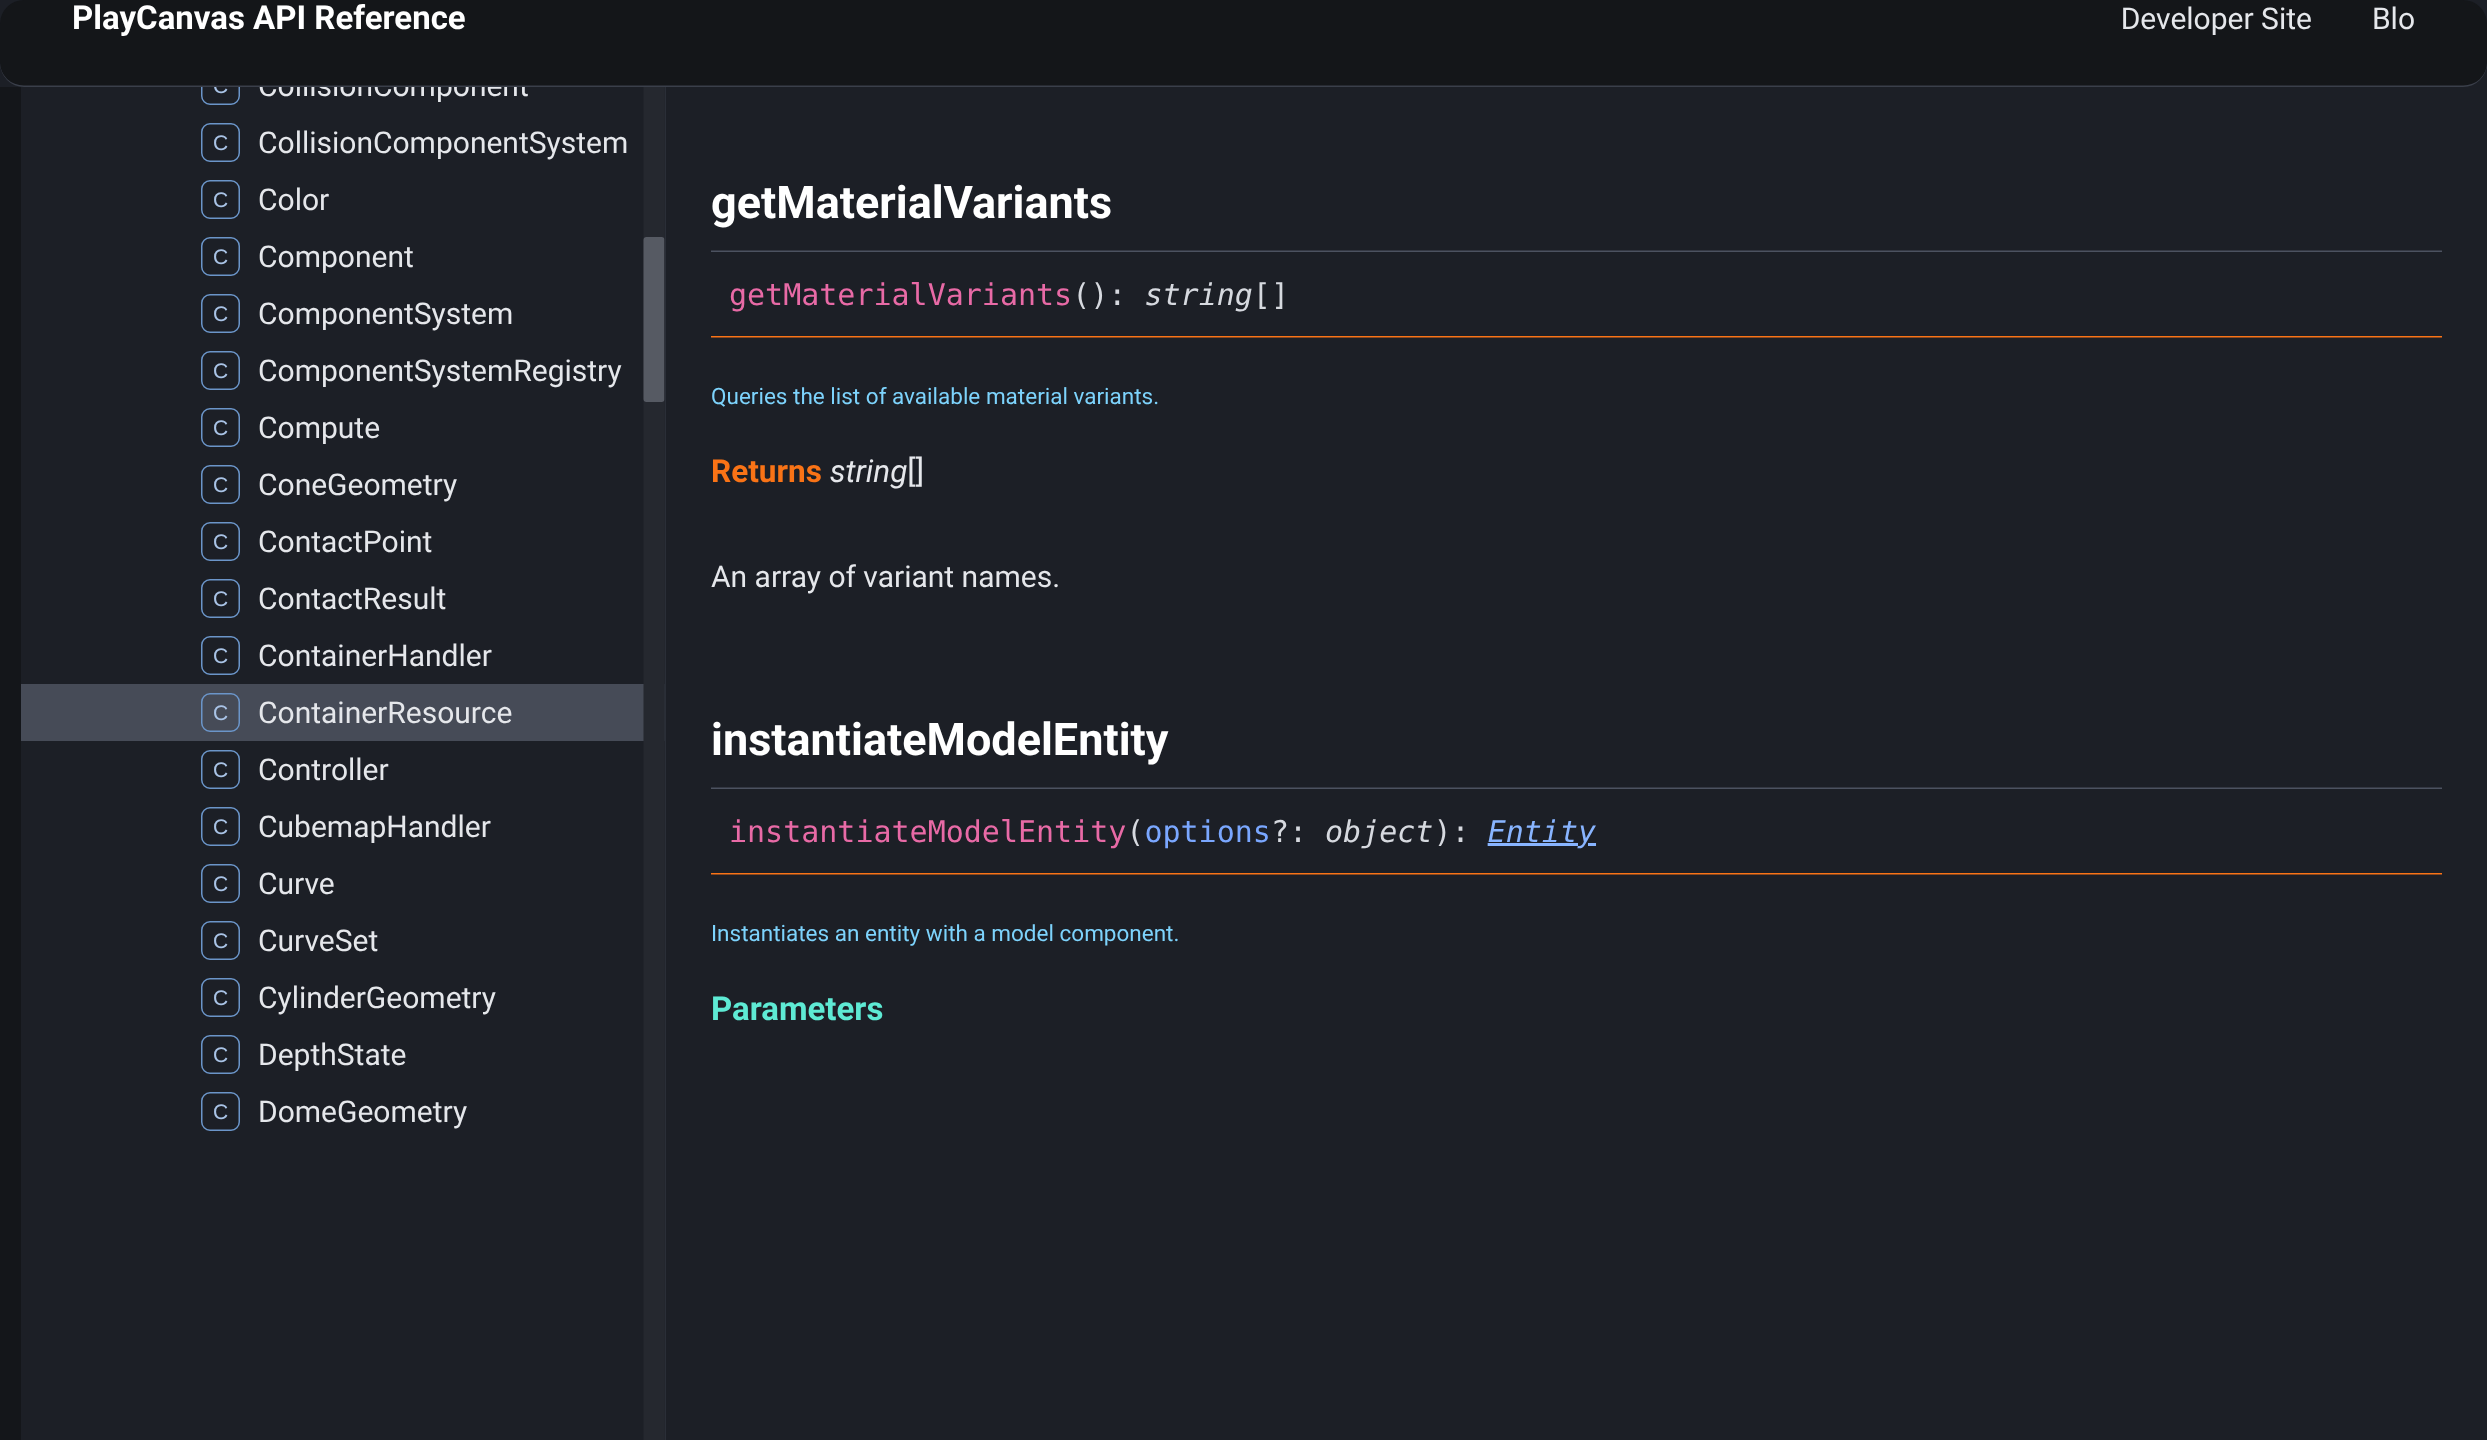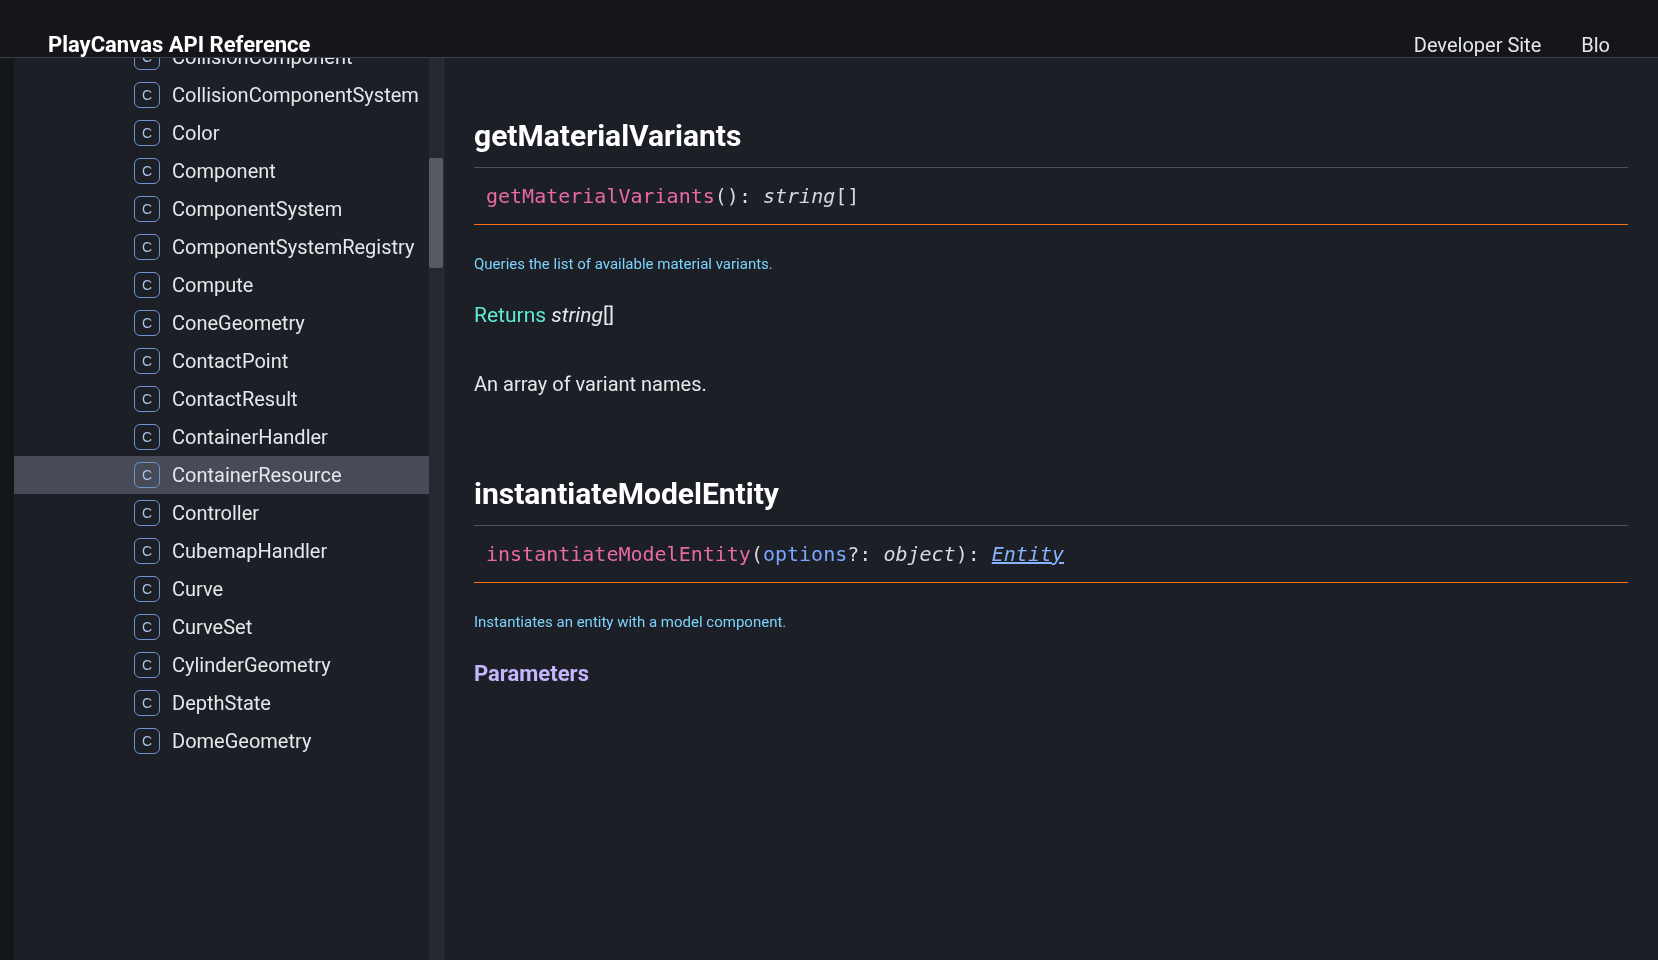--- a/index.html
+++ b/index.html
@@ -8,35 +8,35 @@
     background: #1c1f26;
     color: #e5e7eb;
     font-family: -apple-system, BlinkMacSystemFont, "Segoe UI", Roboto, Helvetica, Arial, sans-serif;
     overflow: hidden;
   }
   .header {
     height: 58px;
     background: #141619;
     border-bottom: 1px solid #3a3f4a;
     display: flex;
-    align-items: flex-end;
+    align-items: flex-start;
     justify-content: space-between;
     padding: 0 48px;
+    border-radius: 16px;
   }
   .header-title {
     font-weight: 700;
     font-size: 22px;
     color: #fff;
   }
   .header-links {
     display: flex;
     gap: 40px;
     font-size: 20px;
     color: #e5e7eb;
-    margin-top: 40px;
   }
   .header-link { cursor: pointer; }
 
   .body-row {
     display: flex;
     height: calc(100% - 58px);
   }
 
   .left-gutter {
     width: 14px;
@@ -135,21 +135,21 @@
   .desc {
     font-size: 15px;
     color: #7dd3fc;
     margin-top: 30px;
   }
 
   .returns-line {
     margin-top: 30px;
     font-size: 21px;
   }
-  .returns-label { font-weight: 400; color: #5eead4; }
+  .returns-label { font-weight: 700; color: #f97316; }
   .returns-type  { font-style: italic; color: #e5e7eb; }
 
   .returns-desc {
     font-size: 20px;
     margin-top: 45px;
     color: #e5e7eb;
   }
 
   .defined-in {
     font-size: 18px;
@@ -157,21 +157,21 @@
     color: #e5e7eb;
   }
   .defined-in a {
     color: #e5e7eb;
     text-decoration: underline;
   }
 
   .params-heading {
     font-size: 22px;
     font-weight: 700;
-    color: #c4b5fd;
+    color: #5eead4;
     margin-top: 30px;
   }
 </style>
 </head>
 <body>
 
 <div class="header">
   <div class="header-title">PlayCanvas API Reference</div>
   <div class="header-links">
     <span class="header-link">Developer Site</span>

